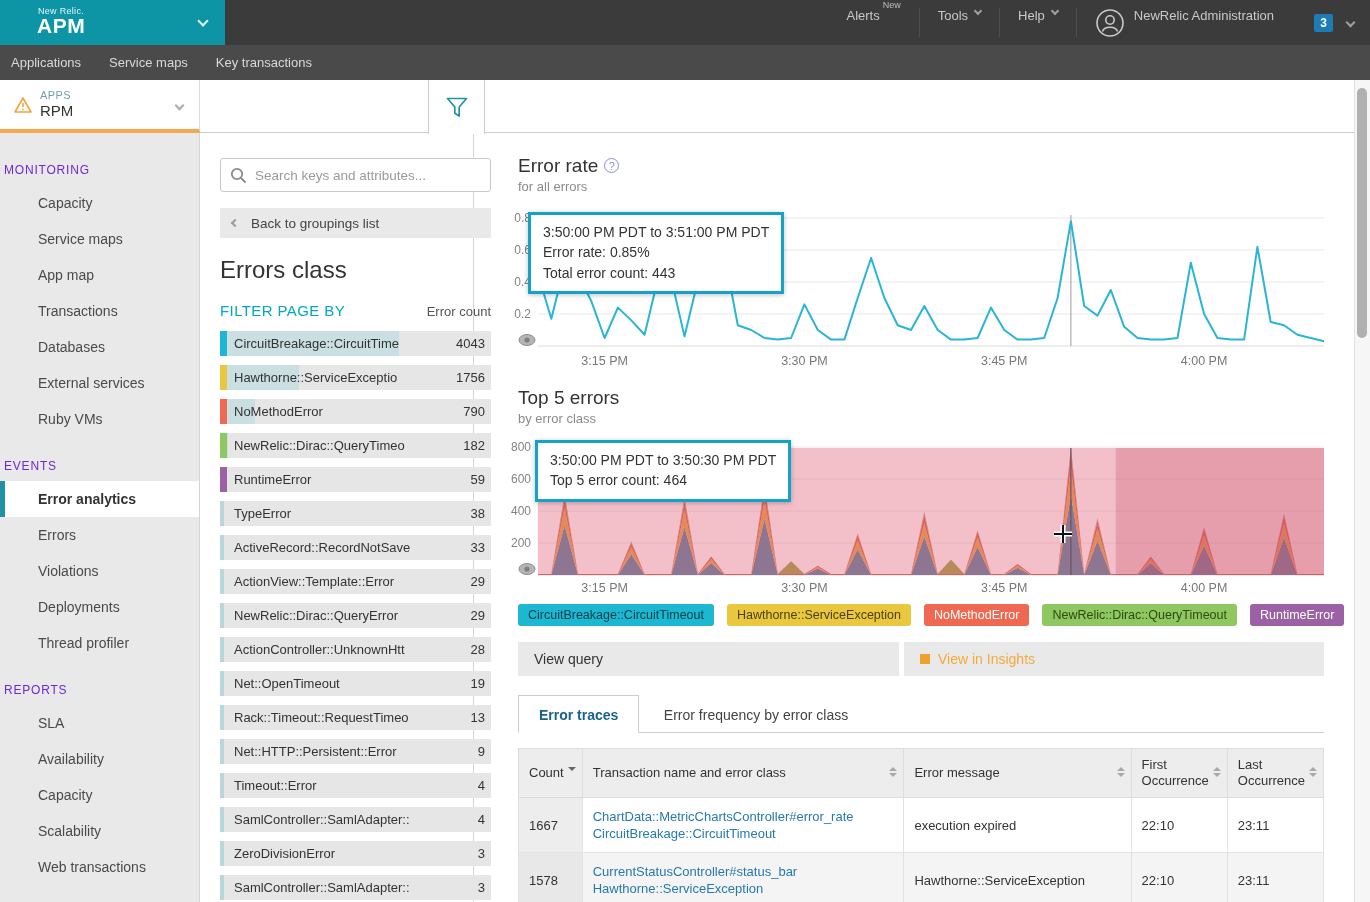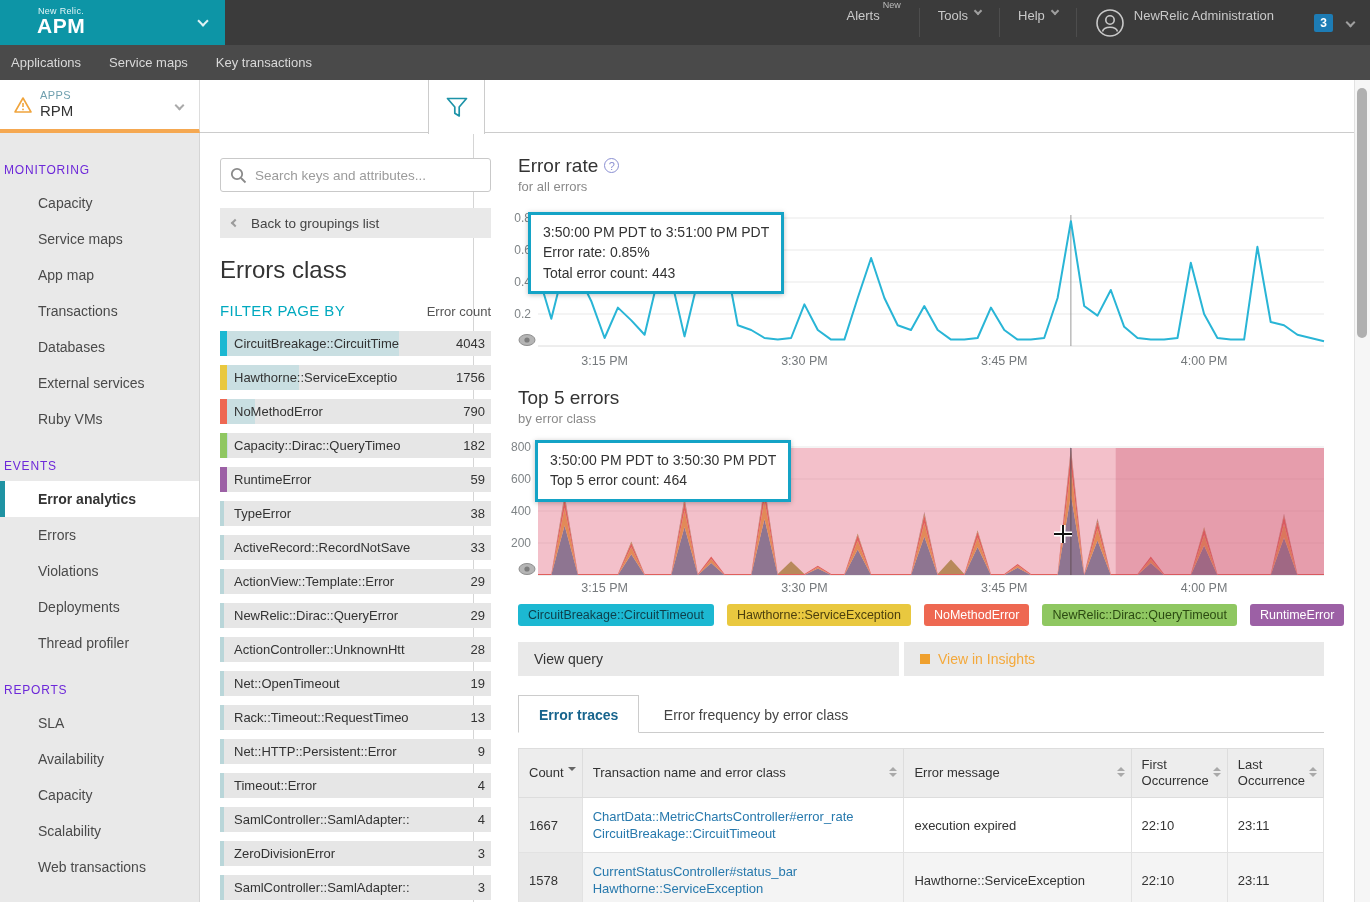--- a/index.html
+++ b/index.html
@@ -228,21 +228,21 @@
         </div>
         <div class="frow">
           <span class="hl" style="left: 0px; width: 13%;"></span>
           <span class="bar" style="background: rgb(238, 104, 82); width: 7px;"></span>
           <span class="lbl">NoMethodError</span>
           <span class="num">790</span>
         </div>
         <div class="frow">
           <span class="hl" style="left: 0px; width: 3%;"></span>
           <span class="bar" style="background: rgb(143, 199, 97); width: 7px;"></span>
-          <span class="lbl">Capacity::Dirac::QueryTimeo</span>
+          <span class="lbl">NewRelic::Dirac::QueryTimeo</span>
           <span class="num">182</span>
         </div>
         <div class="frow">
           <span class="hl" style="left: 0px; width: 1.4%;"></span>
           <span class="bar" style="background: rgb(156, 96, 165); width: 7px;"></span>
           <span class="lbl">RuntimeError</span>
           <span class="num">59</span>
         </div>
         <div class="frow">
           <span class="hl" style="left: 0px; width: 1%;"></span>

